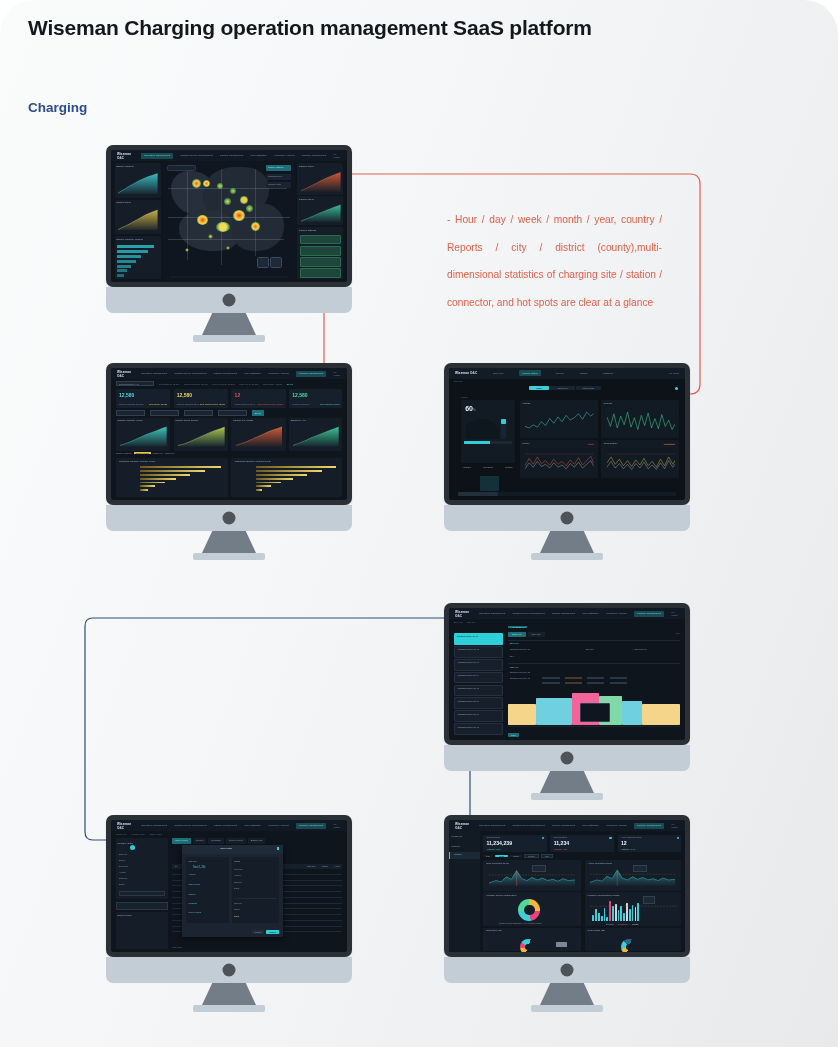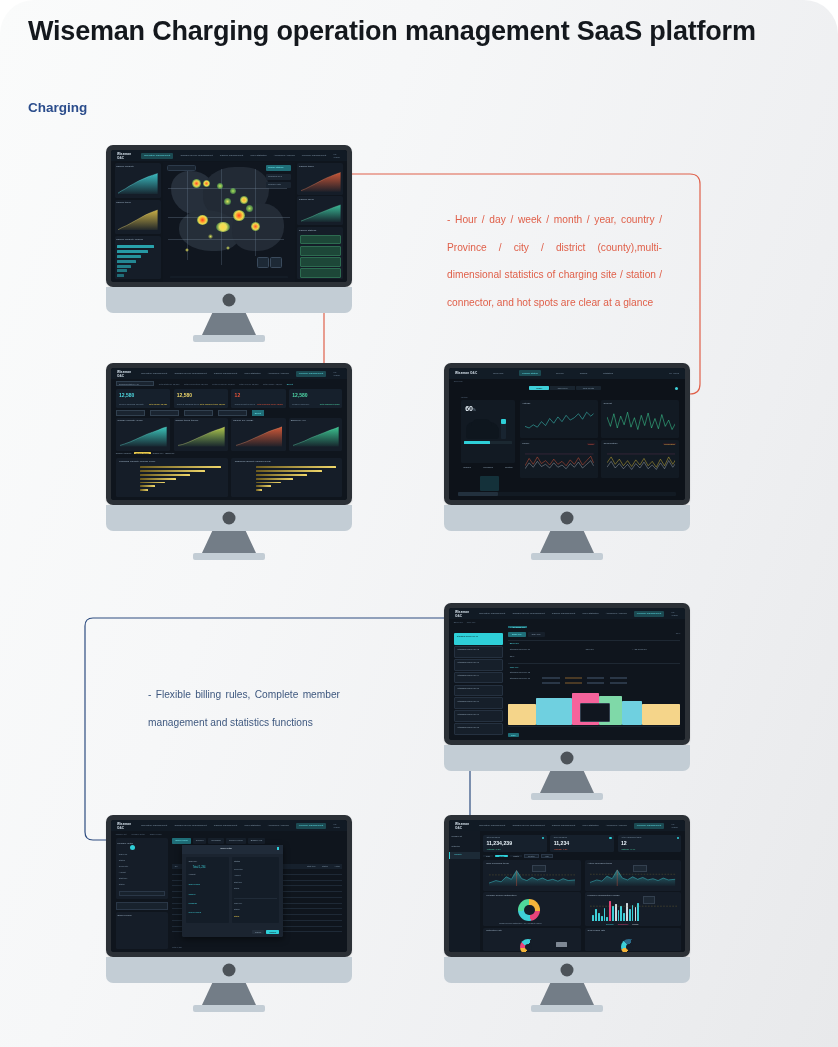--- a/index.html
+++ b/index.html
@@ -13,21 +13,21 @@
     position: relative;
     width: 838px; height: 1047px;
     background: linear-gradient(110deg, #fafbfb 0%, #f6f7f8 35%, #eeeff1 75%, #e8e9eb 100%);
     border-radius: 34px 34px 0 0;
     overflow: hidden;
   }
 
   
   .title {
     position: absolute; left: 28px; top: 16px;
-    font-size: 27px; font-weight: bold; color: #14181d;
+    font-size: 21px; font-weight: bold; color: #14181d;
     letter-spacing: -0.2px;
     text-align: center;
   }
   .features-label {
     position: absolute; left: 28px; top: 100px;
     font-size: 13.5px; font-weight: bold; color: #2b4d8c;
   }
 
   
   .connectors { position: absolute; left: 0; top: 0; width: 838px; height: 1047px; pointer-events: none; }
@@ -145,22 +145,21 @@
 
   <svg class="connectors" viewBox="0 0 838 1047">
 
     <path d="M352 174 L690 174 Q700 174 700 184 L700 384 Q700 394 690 394 L444 394" fill="none" stroke="#e0604a" stroke-width="1.2"></path>
     <path d="M324 174 L324 392" fill="none" stroke="#e0604a" stroke-width="1.2"></path>
 
     <path d="M444 618 L93 618 Q85 618 85 626 L85 832 Q85 840 93 840 L352 840" fill="none" stroke="#2e4d80" stroke-width="1.2"></path>
     <path d="M470 760 L470 840" fill="none" stroke="#2e4d80" stroke-width="1.2"></path>
   </svg>
 
-  <div class="desc red">-  Hour / day / week / month / year, country / Province / city / district (county),multi-dimensional statistics of charging site / station / connector, and hot spots are clear at a glance</div>
-  <div class="desc blue">-  Flexible billing rules, Complete member management and statistics functions</div>
+  <div class="desc red">-  Hour / day / week / month / year, country / Reports / city / district (county),multi-dimensional statistics of charging site / station / connector, and hot spots are clear at a glance</div>
 
   <div class="monitor" style="left:106px; top:145px; width:246px;">
     <div class="mon-body" style="height:142px;">
       <div class="mon-screen" style="height:132px;">
         <div class="scr">
 
           <div class="navbar">
             <span class="brand">Wiseman O&amp;C</span>
             <span class="navitem navtab-active">Operation management</span>
             <span class="navitem">Charger/device management</span>

